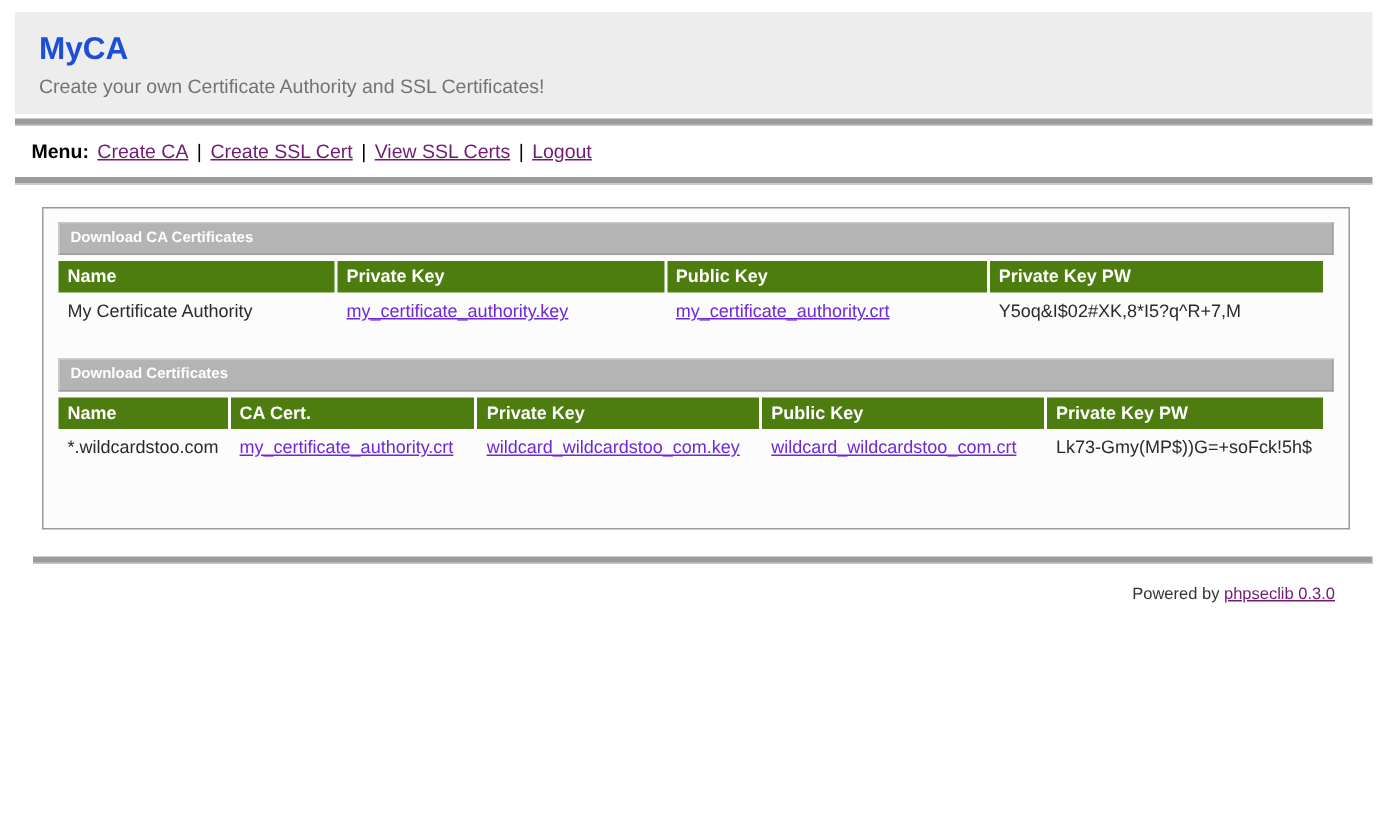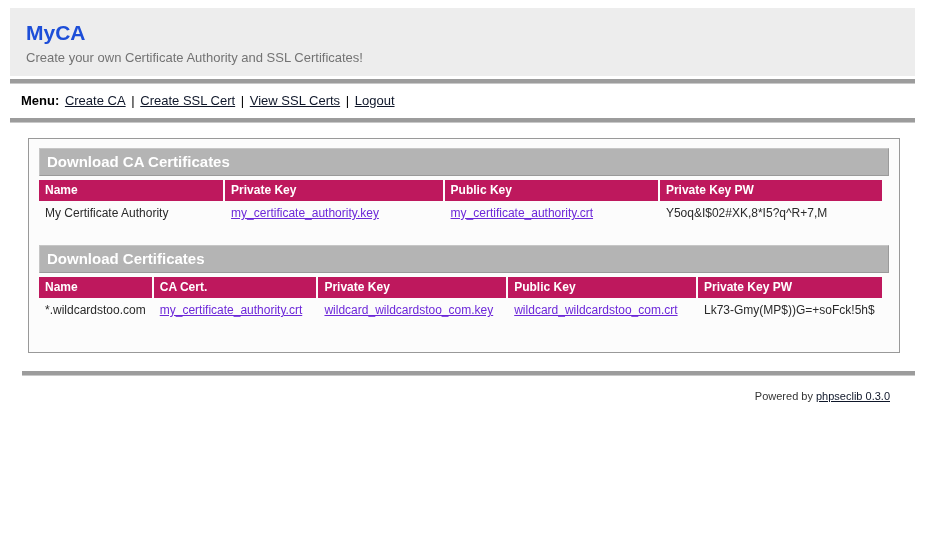--- a/index.html
+++ b/index.html
@@ -38,54 +38,54 @@
     border-bottom: 1px solid #c9c9c9;
   }
 
   
   .menu {
     padding: 9px 11px 10px 11px;
     font-size: 13px;
     color: #000;
   }
   .menu-label { font-weight: bold; }
-  a { color: #0f172a; text-decoration: underline; cursor: pointer; }
+  a { color: #701a75; text-decoration: underline; cursor: pointer; }
   .menu a { margin: 0 2px; }
   .menu .sep { color: #000; }
 
   
   .content-box {
     margin: 15px 15px 0 18px;
     border: 1px solid #999999;
     background: #fcfcfc;
     padding: 9px 10px 14px 10px;
     min-height: 215px;
   }
 
   .section { margin-bottom: 21px; }
   .section:last-child { margin-bottom: 0; }
   .section-title {
     background: #b4b4b4;
     border: 1px solid #c6c6c6;
     border-bottom-color: #9a9a9a;
     border-right-color: #9a9a9a;
     color: #ffffff;
-    font-size: 15px;
+    font-size: 10px;
     font-weight: bold;
     padding: 4px 7px 5px 7px;
     margin-bottom: 3px;
   }
   table {
     width: 99.6%;
     border-collapse: separate;
     border-spacing: 2px 1px;
     margin-left: -2px;
   }
   th {
-    background: #be185d;
+    background: #4d7c0f;
     color: #ffffff;
     font-size: 12px;
     font-weight: bold;
     text-align: left;
     padding: 3px 6px 4px 6px;
   }
   td {
     font-size: 12px;
     padding: 4px 6px 3px 6px;
     color: #2a2a2a;

